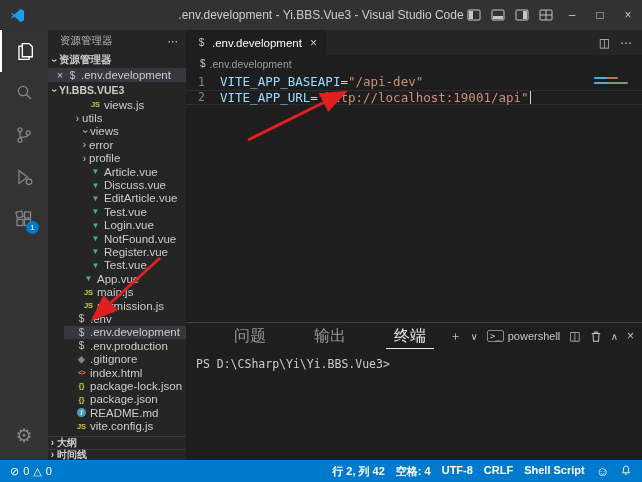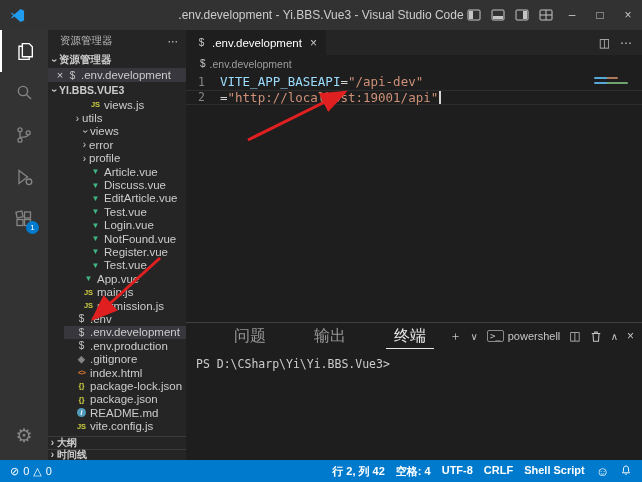--- a/index.html
+++ b/index.html
@@ -358,20 +358,21 @@
       <div class="editor">
         <div id="code-lines">
             <div class="code-line">
               <span class="line-num">1</span>
               <span class="tok tok-variable">VITE_APP_BASEAPI</span>
               <span class="tok tok-operator">=</span>
               <span class="tok tok-string">"/api-dev"</span>
             </div>
             <div class="code-line current">
               <span class="line-num">2</span>
+              <span class="tok tok-variable">VITE_APP_URL</span>
               <span class="tok tok-operator">=</span>
               <span class="tok tok-string">"http://localhost:19001/api"</span>
               <span class="cursor"></span>
             </div>
           </div>
         <div class="minimap">
           <div class="mm-bar mm1"></div>
           <div class="mm-bar mm2"></div>
         </div>
       </div>

